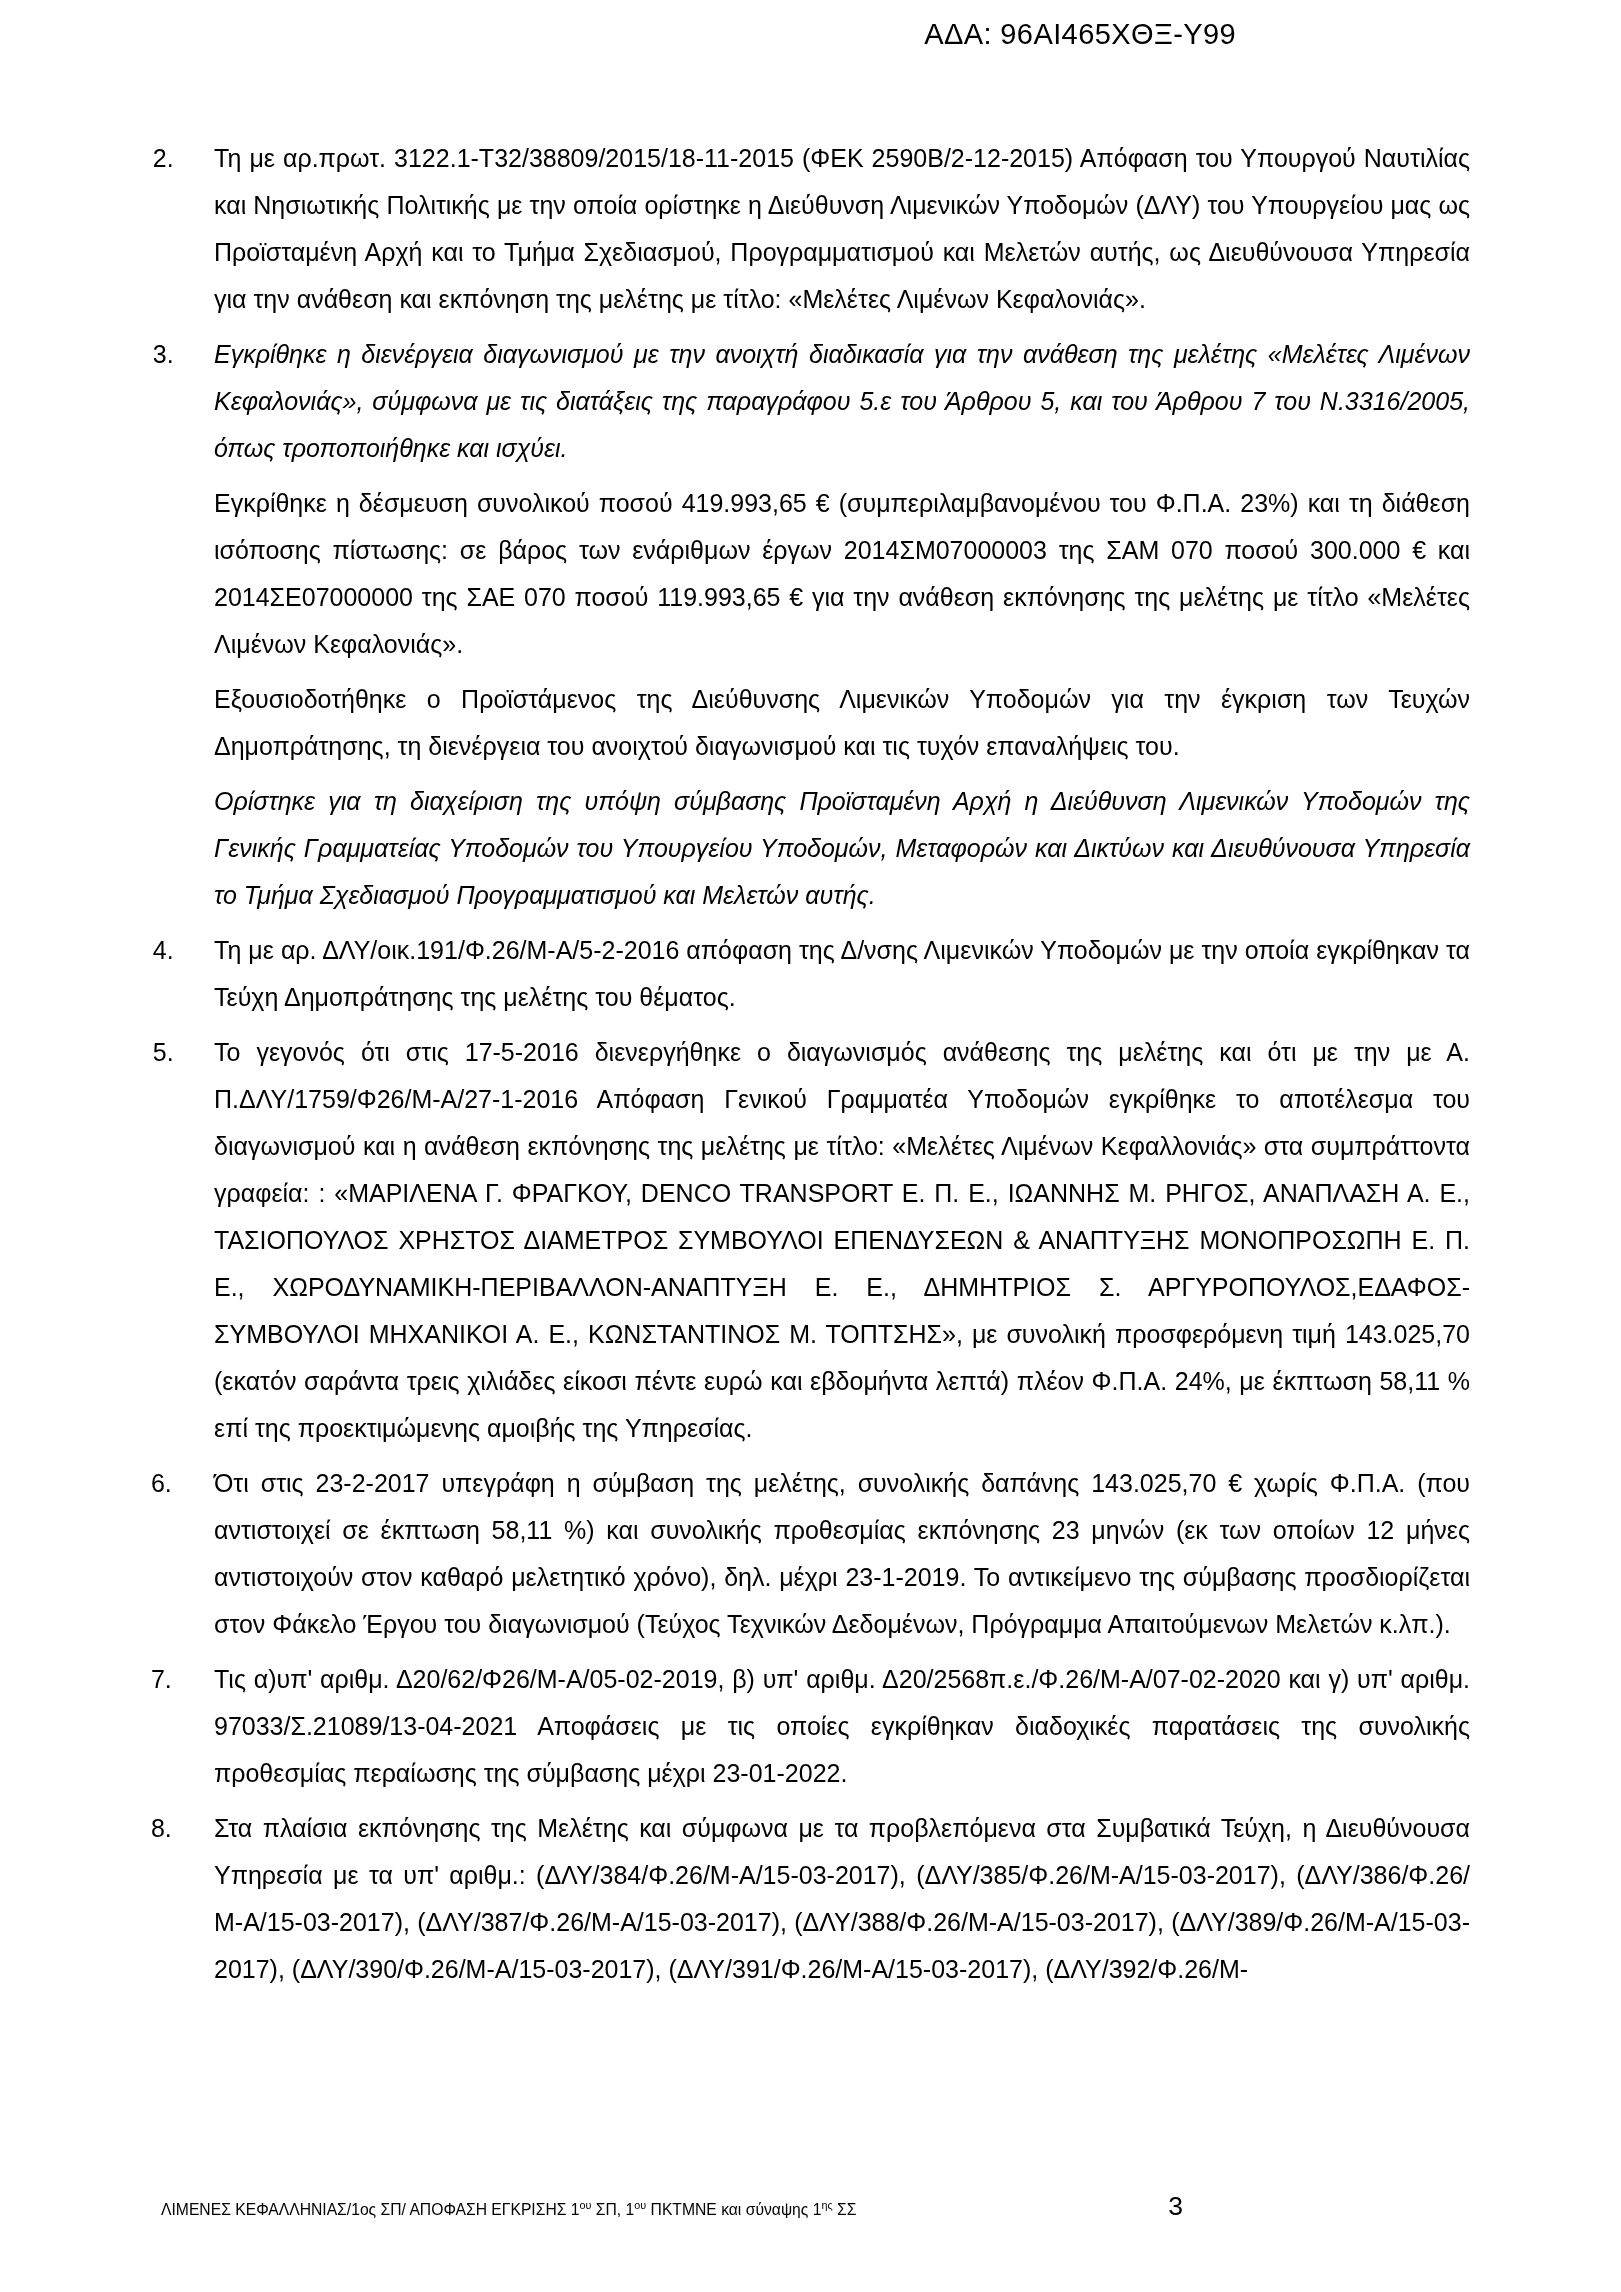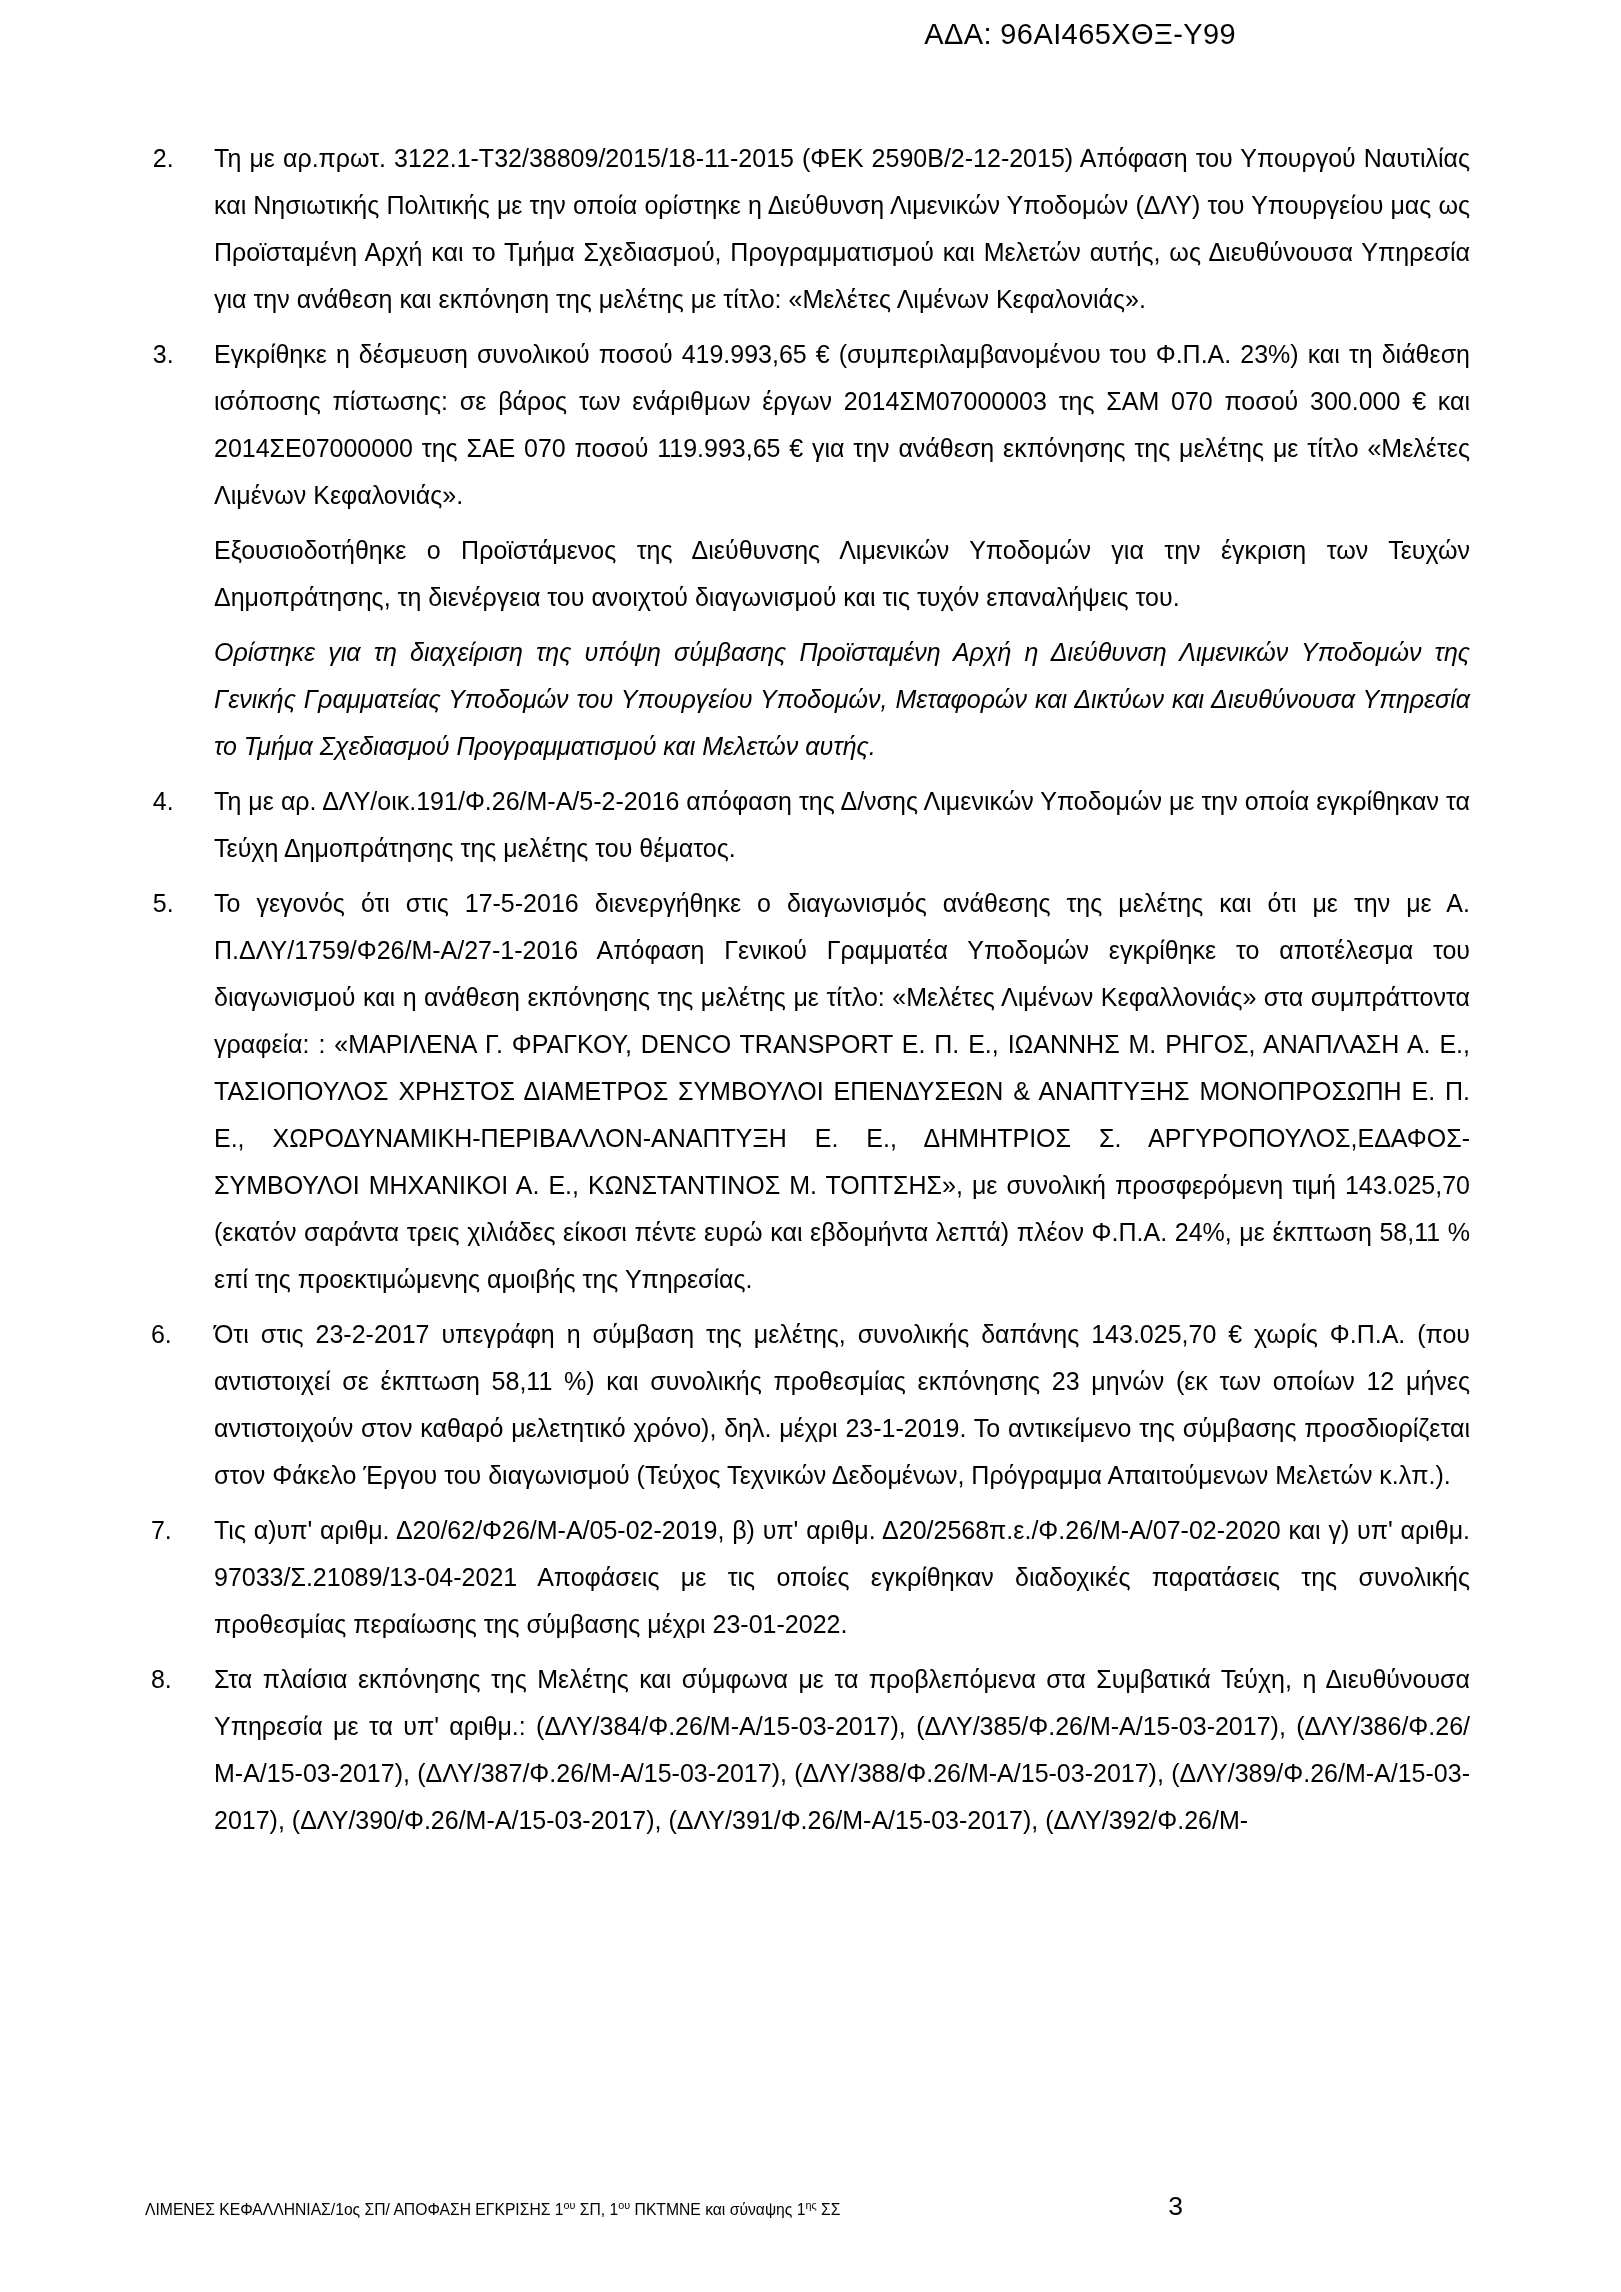--- a/index.html
+++ b/index.html
@@ -89,21 +89,21 @@
     height: 43px;
   }
   .footer-rule {
     position: absolute;
     left: 0; right: 0; top: 0;
     border-top: 1px solid #000;
     opacity: 0;
   }
   .footer-text {
     position: absolute;
-    left: 0;
+    left: 16px;
     top: 2px;
     font-size: 15.7px;
     line-height: 21.6px;
     white-space: nowrap;
   }
   .footer-text sup { font-size: 10.8px; vertical-align: super; }
   .page-num {
     position: absolute;
     right: 0;
     top: -2px;
@@ -120,20 +120,21 @@
   <div class="body-wrap">
     <ol class="outer">
 
       <li class="item">
         <span class="num">2.</span>
         <p class="para lastline-left">Τη με αρ.πρωτ. 3122.1-Τ32/38809/2015/18-11-2015 (ΦΕΚ 2590Β/2-12-2015) Απόφαση του Υπουργού Ναυτιλίας και Νησιωτικής Πολιτικής με την οποία ορίστηκε η Διεύθυνση Λιμενικών Υποδομών (ΔΛΥ) του Υπουργείου μας ως Προϊσταμένη Αρχή και το Τμήμα Σχεδιασμού, Προγραμματισμού και Μελετών αυτής, ως Διευθύνουσα Υπηρεσία για την ανάθεση και εκπόνηση της μελέτης με τίτλο: «Μελέτες Λιμένων Κεφαλονιάς».</p>
       </li>
 
       <li class="item">
         <span class="num">3.</span>
+        <p class="para ital lastline-left"> Εγκρίθηκε η διενέργεια διαγωνισμού με την ανοιχτή διαδικασία για την ανάθεση της μελέτης «Μελέτες Λιμένων Κεφαλονιάς», σύμφωνα με τις διατάξεις της παραγράφου 5.ε του Άρθρου 5, και του Άρθρου 7 του Ν.3316/2005, όπως τροποποιήθηκε και ισχύει.</p>
         <p class="para lastline-left">Εγκρίθηκε η δέσμευση συνολικού ποσού 419.993,65 € (συμπεριλαμβανομένου του Φ.Π.Α. 23%) και τη διάθεση ισόποσης πίστωσης: σε βάρος των ενάριθμων έργων 2014ΣΜ07000003 της ΣΑΜ 070 ποσού 300.000 € και 2014ΣΕ07000000 της ΣΑΕ 070 ποσού 119.993,65 € για την ανάθεση εκπόνησης της μελέτης με τίτλο «Μελέτες Λιμένων Κεφαλονιάς».</p>
         <p class="para lastline-left">Εξουσιοδοτήθηκε ο Προϊστάμενος της Διεύθυνσης Λιμενικών Υποδομών για την έγκριση των Τευχών Δημοπράτησης, τη διενέργεια του ανοιχτού διαγωνισμού και τις τυχόν επαναλήψεις του.</p>
         <p class="para ital lastline-left">  Ορίστηκε για τη διαχείριση της υπόψη σύμβασης Προϊσταμένη Αρχή η Διεύθυνση Λιμενικών Υποδομών της Γενικής Γραμματείας Υποδομών του Υπουργείου Υποδομών, Μεταφορών και Δικτύων και Διευθύνουσα Υπηρεσία το Τμήμα Σχεδιασμού Προγραμματισμού και Μελετών αυτής.</p>
       </li>
 
       <li class="item">
         <span class="num">4.</span>
         <p class="para lastline-left">Τη με αρ. ΔΛΥ/οικ.191/Φ.26/Μ-Α/5-2-2016 απόφαση της Δ/νσης Λιμενικών Υποδομών με την οποία εγκρίθηκαν τα Τεύχη Δημοπράτησης της μελέτης του θέματος.</p>
       </li>
 

